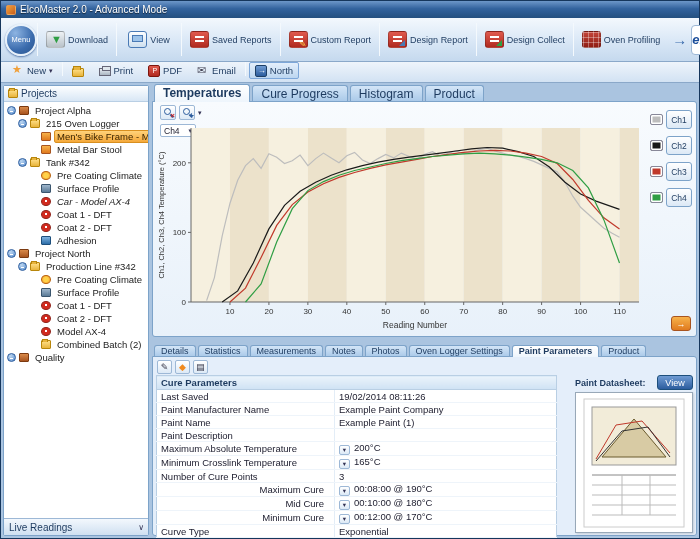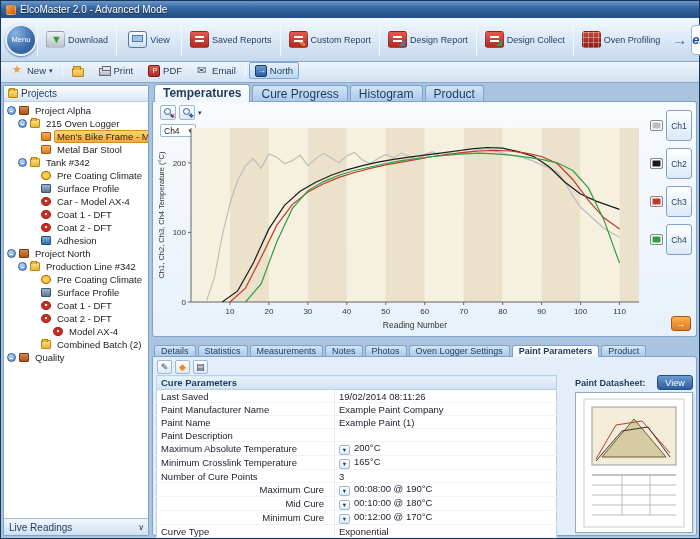--- a/index.html
+++ b/index.html
@@ -126,21 +126,21 @@
     background:#2c5d9e; transform:rotate(45deg); }
   .zmark { position:absolute; right:0px; bottom:-1px; font-size:8px; font-weight:bold; }
   .zmark.x { color:#c22; } .zmark.p { color:#2c5d9e; }
   .ch-select { position:absolute; top:22px; left:7px; width:36px; height:13px; background:#fff;
     border:1px solid #9db8d6; border-radius:2px; display:flex; align-items:center;
     justify-content:space-between; padding:0 3px; font-size:8.5px; color:#223; }
   .plot-wrap { position:absolute; left:2px; top:16px; }
   .legend { position:absolute; top:8px; right:4px; display:flex; flex-direction:column; gap:7px; }
   .lrow { display:flex; align-items:center; gap:3px; }
   .swatch { width:13px; height:11px; border:1px solid #889; border-radius:2px; box-shadow:inset 0 0 0 1.5px #fff; }
-  .chbtn { width:26px; height:31px; border:1px solid #7da3c9; border-radius:3px; font-size:8.5px;
+  .chbtn { width:26px; height:19px; border:1px solid #7da3c9; border-radius:3px; font-size:8.5px;
     color:#1d3a5f; background:linear-gradient(#fff,#dce9f6); display:flex; align-items:center; justify-content:center; }
   .chart-export { position:absolute; right:5px; bottom:5px; width:20px; height:15px; border-radius:3px;
     background:linear-gradient(#f7b24a,#e07a1f); border:1px solid #a8541f; color:#fff;
     font-size:9px; display:flex; align-items:center; justify-content:center; }
 
   
   .bottom { flex:1; display:flex; flex-direction:column; margin-top:3px; min-height:0; }
   .bottom-panel { flex:1; border:1px solid #7da3c9; background:#e4eefa; border-radius:0 3px 3px 3px;
     display:flex; flex-direction:column; padding:2px 3px; min-height:0; z-index:1; }
   .mini-toolbar { height:16px; flex:none; display:flex; align-items:center; gap:3px; padding:1px 1px; }
@@ -293,21 +293,21 @@
           <div class="titem" style="padding-left: 25px;">
             <span class="exp-spacer"></span>
             <span class="ticon ticon-climate"></span>
             <span class="tlabel">Pre Coating Climate</span>
           </div>
           <div class="titem" style="padding-left: 25px;">
             <span class="exp-spacer"></span>
             <span class="ticon ticon-profile"></span>
             <span class="tlabel">Surface Profile</span>
           </div>
-          <div class="titem" style="padding-left: 25px;">
+          <div class="titem" style="padding-left: 25px; font-style: italic;">
             <span class="exp-spacer"></span>
             <span class="ticon ticon-gauge"></span>
             <span class="tlabel">Car - Model AX-4</span>
           </div>
           <div class="titem" style="padding-left: 25px;">
             <span class="exp-spacer"></span>
             <span class="ticon ticon-gauge"></span>
             <span class="tlabel">Coat 1 - DFT</span>
           </div>
           <div class="titem" style="padding-left: 25px;">
@@ -343,21 +343,21 @@
           <div class="titem" style="padding-left: 25px;">
             <span class="exp-spacer"></span>
             <span class="ticon ticon-gauge"></span>
             <span class="tlabel">Coat 1 - DFT</span>
           </div>
           <div class="titem" style="padding-left: 25px;">
             <span class="exp-spacer"></span>
             <span class="ticon ticon-gauge"></span>
             <span class="tlabel">Coat 2 - DFT</span>
           </div>
-          <div class="titem" style="padding-left: 25px; margin-left: 12px;">
+          <div class="titem" style="padding-left: 25px;">
             <span class="exp-spacer"></span>
             <span class="ticon ticon-gauge"></span>
             <span class="tlabel">Model AX-4</span>
           </div>
           <div class="titem" style="padding-left: 25px;">
             <span class="exp-spacer"></span>
             <span class="ticon ticon-combined"></span>
             <span class="tlabel">Combined Batch (2)</span>
           </div>
           <div class="titem" style="padding-left: 3px;">

